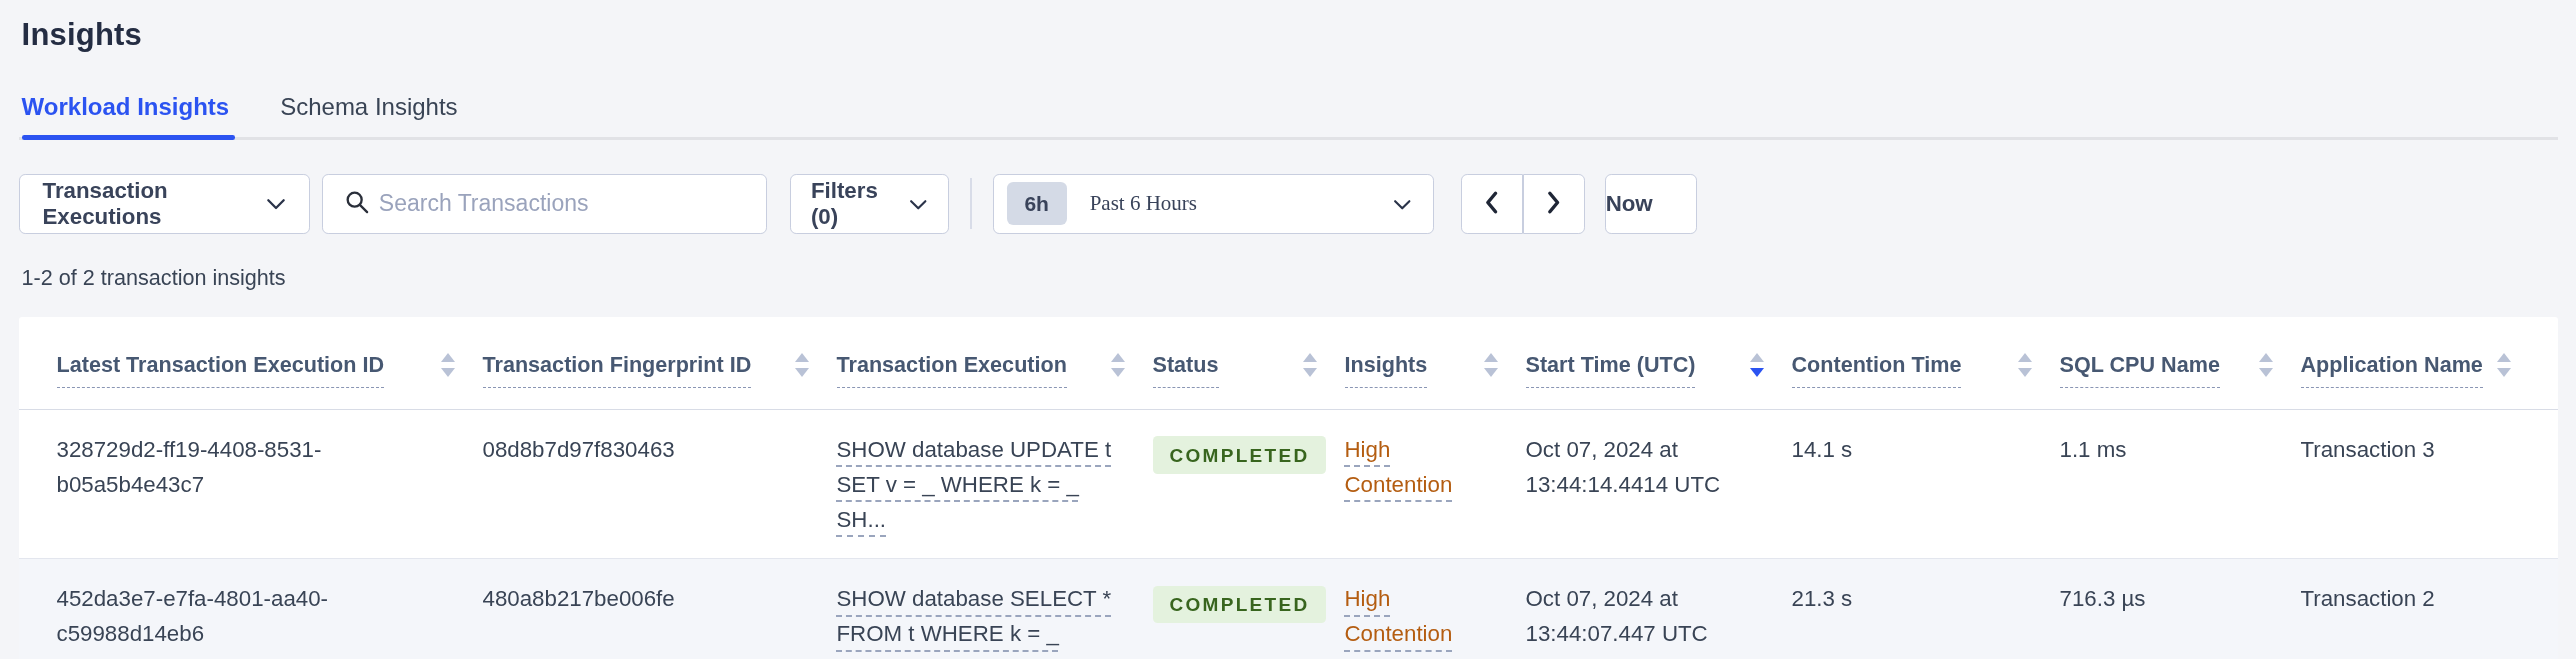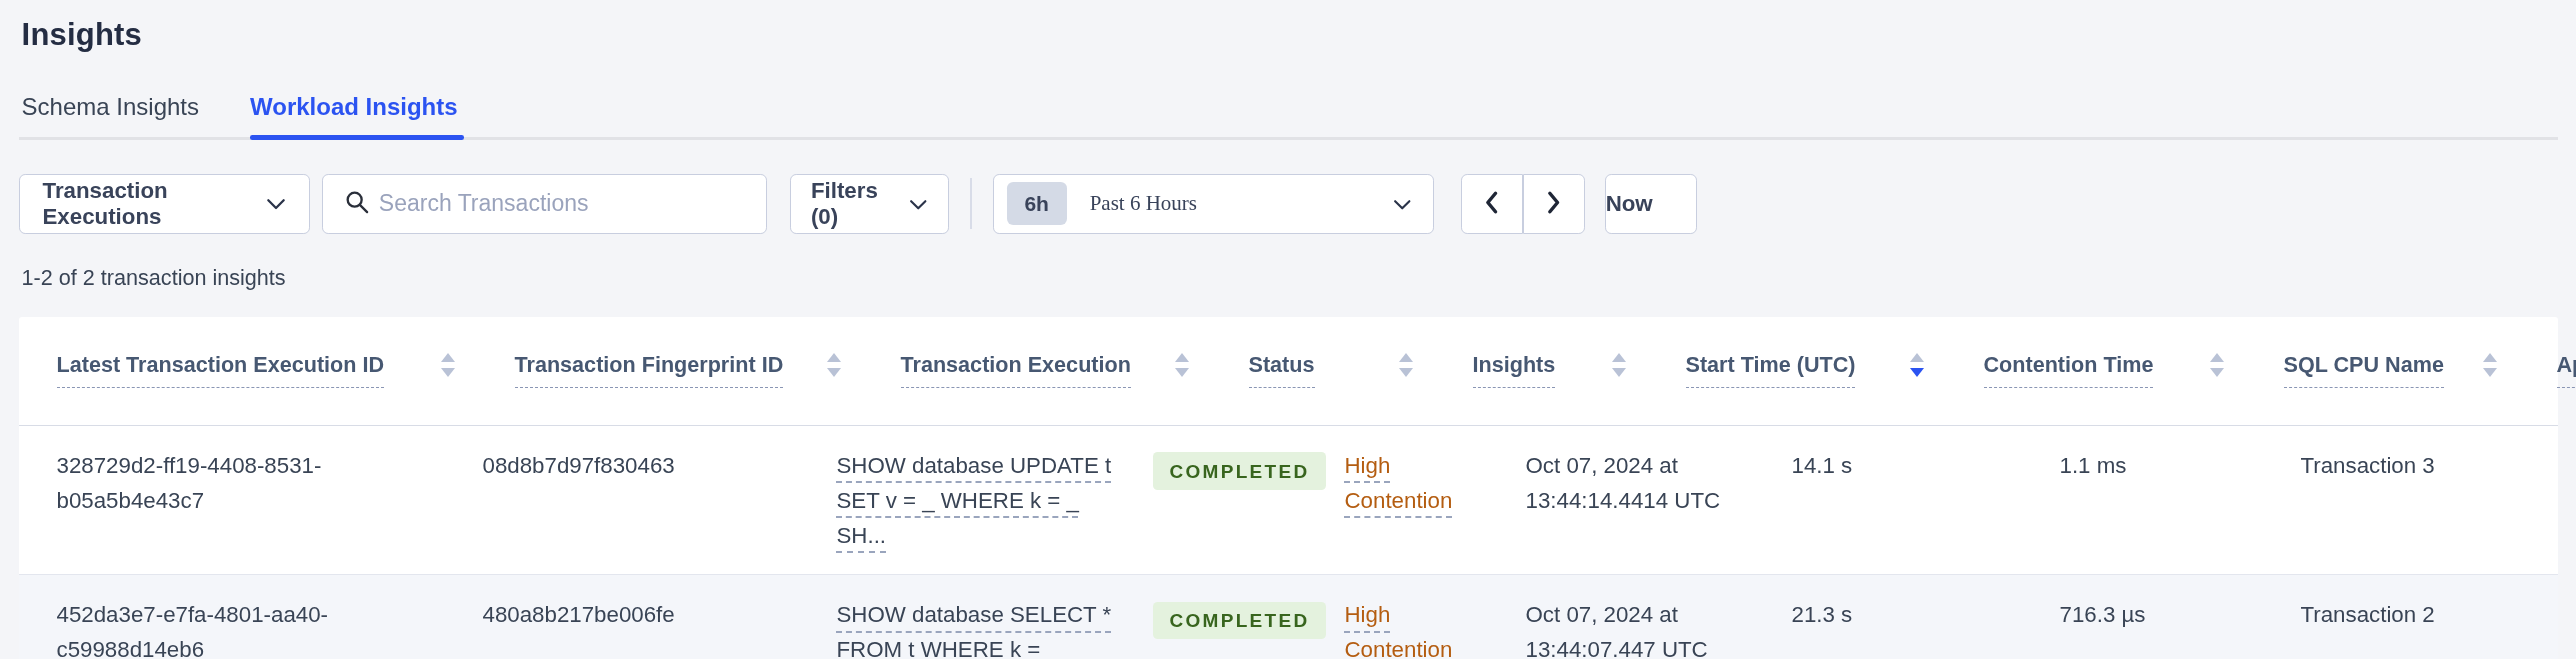--- a/index.html
+++ b/index.html
@@ -78,21 +78,21 @@
   .summary{font-size:21.6px;color:var(--text);margin-top:31px;padding-left:3.1px;}
   
   .card{
     background:var(--card-bg);margin-top:26px;height:362px;border-radius:3.1px;
   }
   .t-row{
     display:grid;
     grid-template-columns:426px 354px 316px 192px 181px 266px 268px 241px 1fr;
     padding-left:38px;padding-right:18.5px;
   }
-  .t-head{padding-top:35px;padding-bottom:16px;border-bottom:1.5px solid var(--header-border);gap:32px;}
+  .t-head{padding-top:35px;padding-bottom:0;border-bottom:1.5px solid var(--header-border);}
   .th{
     display:flex;align-items:center;justify-content:space-between;
     padding-right:28px;padding-bottom:21.6px;
   }
   .th-label{
     font-size:21.6px;font-weight:700;color:var(--header-text);
     border-bottom:1.5px dashed #8a96b4;padding-bottom:9.2px;white-space:nowrap;cursor:help;
   }
   .sorter{display:flex;flex-direction:column;gap:5.4px;cursor:pointer;margin-top:-9.2px;}
   .tri-up{width:0;height:0;border-left:7.7px solid transparent;border-right:7.7px solid transparent;border-bottom:9.2px solid var(--sort-gray);}
@@ -123,22 +123,22 @@
   .search-svg{stroke:#2a2f3a;stroke-width:3;fill:none;stroke-linecap:round;}
 </style>
 </head>
 <body>
 
 <div class="page">
 
   <h1 class="page-title">Insights</h1>
 
   <div class="tabs">
+    <div class="tab active">Workload Insights</div>
     <div class="tab">Schema Insights</div>
-    <div class="tab active">Workload Insights</div>
   </div>
 
   <div class="controls">
     <div class="ctrl-btn type-select">
       <span>Transaction Executions</span>
       <span>
         <svg width="20" height="12.3" viewBox="0 0 26 16">
             <path class="chev-svg" d="M3 3 L13 13 L23 3"></path>
           </svg>
       </span>

